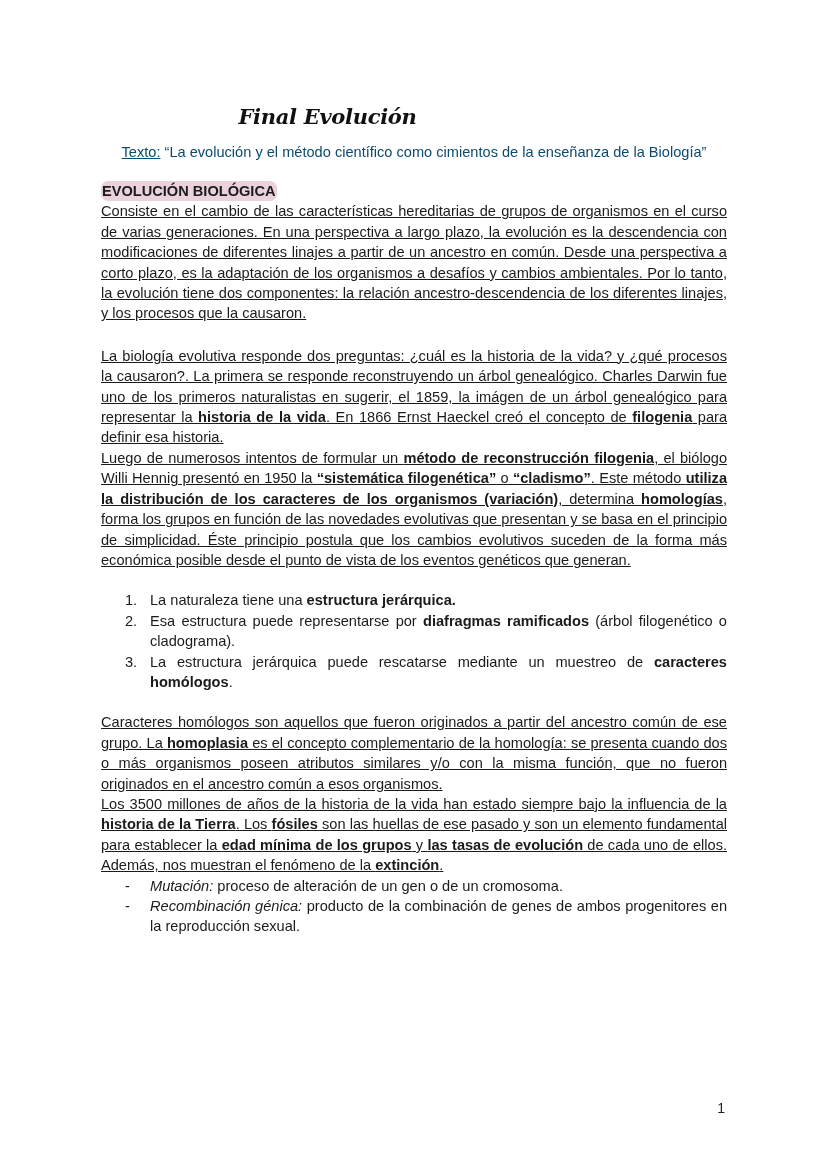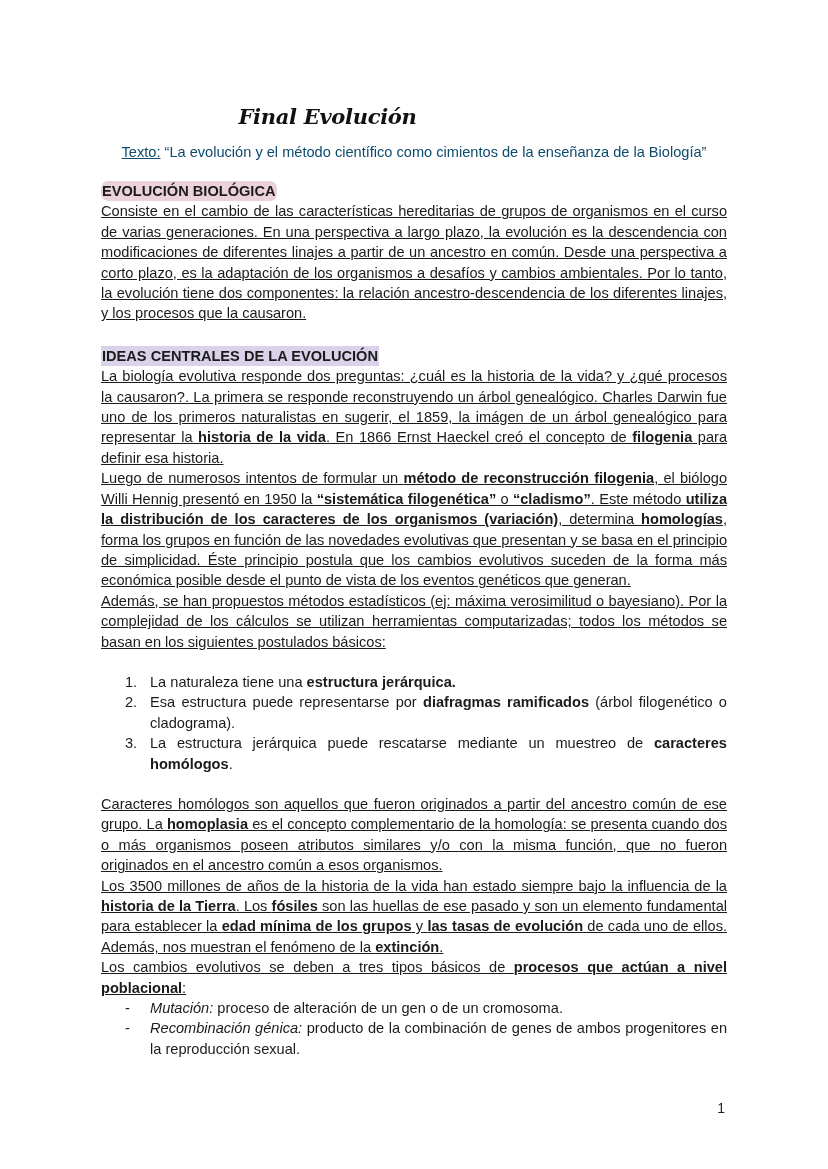--- a/index.html
+++ b/index.html
@@ -55,38 +55,35 @@
   <div class="content">
 
     <div>
       <span class="h pink">EVOLUCIÓN BIOLÓGICA</span>
       <p>Consiste en el cambio de las características hereditarias de grupos de organismos en el curso de varias generaciones. En una perspectiva a largo plazo, la evolución es la descendencia con modificaciones de diferentes linajes a partir de un ancestro en común. Desde una perspectiva a corto plazo, es la adaptación de los organismos a desafíos y cambios ambientales. Por lo tanto, la evolución tiene dos componentes: la relación ancestro-descendencia de los diferentes linajes, y los procesos que la causaron.</p>
     </div>
 
     <div class="gap2"></div>
 
     <div>
-      <span class="h lav">IDEAS CENTRALES DE LA EVOLUCIÓN</span>
       <p><span>La biología evolutiva responde dos preguntas: ¿cuál es la historia de la vida? y ¿qué procesos la causaron?. La primera se responde reconstruyendo un árbol genealógico. Charles Darwin fue uno de los primeros naturalistas en sugerir, el 1859, la imágen de un árbol genealógico para representar la </span><b>historia de la vida</b><span>. En 1866 Ernst Haeckel creó el concepto de </span><b>filogenia</b><span> para definir esa historia.</span></p>
       <p><span>Luego de numerosos intentos de formular un </span><b>método de reconstrucción filogenia</b><span>, el biólogo Willi Hennig presentó en 1950 la </span><b>“sistemática filogenética”</b><span> o </span><b>“cladismo”</b><span>. Este método </span><b>utiliza la distribución de los caracteres de los organismos (variación)</b><span>, determina </span><b>homologías</b><span>, forma los grupos en función de las novedades evolutivas que presentan y se basa en el principio de simplicidad. Éste principio postula que los cambios evolutivos suceden de la forma más económica posible desde el punto de vista de los eventos genéticos que generan.</span></p>
-      <p>Además, se han propuestos métodos estadísticos (ej: máxima verosimilitud o bayesiano). Por la complejidad de los cálculos se utilizan herramientas computarizadas; todos los métodos se basan en los siguientes postulados básicos:</p>
 
       <div class="gap1"></div>
 
       <ol>
         <li><span class="num">1.</span><span>La naturaleza tiene una </span><b>estructura jerárquica.</b><span></span></li>
         <li><span class="num">2.</span><span>Esa estructura puede representarse por </span><b>diafragmas ramificados</b><span> (árbol filogenético o cladograma).</span></li>
         <li><span class="num">3.</span><span>La estructura jerárquica puede rescatarse mediante un muestreo de </span><b>caracteres homólogos</b><span>.</span></li>
       </ol>
 
       <div class="gap1"></div>
 
       <p><span>Caracteres homólogos son aquellos que fueron originados a partir del ancestro común de ese grupo. La </span><b>homoplasia</b><span> es el concepto complementario de la homología: se presenta cuando dos o más organismos poseen atributos similares y/o con la misma función, que no fueron originados en el ancestro común a esos organismos.</span></p>
       <p><span>Los 3500 millones de años de la historia de la vida han estado siempre bajo la influencia de la </span><b>historia de la Tierra</b><span>. Los </span><b>fósiles</b><span> son las huellas de ese pasado y son un elemento fundamental para establecer la </span><b>edad mínima de los grupos</b><span> y </span><b>las tasas de evolución</b><span> de cada uno de ellos. Además, nos muestran el fenómeno de la </span><b>extinción</b><span>.</span></p>
-      <p><span>Los cambios evolutivos se deben a tres tipos básicos de </span><b>procesos que actúan a nivel poblacional</b><span>:</span></p>
 
       <ul class="dash">
         <li><span class="dsh">-</span><i>Mutación:</i><span> proceso de alteración de un gen o de un cromosoma.</span></li>
         <li><span class="dsh">-</span><i>Recombinación génica:</i><span> producto de la combinación de genes de ambos progenitores en la reproducción sexual.</span></li>
       </ul>
     </div>
   </div>
 
   <div class="pagenum">1</div>
 </div>

